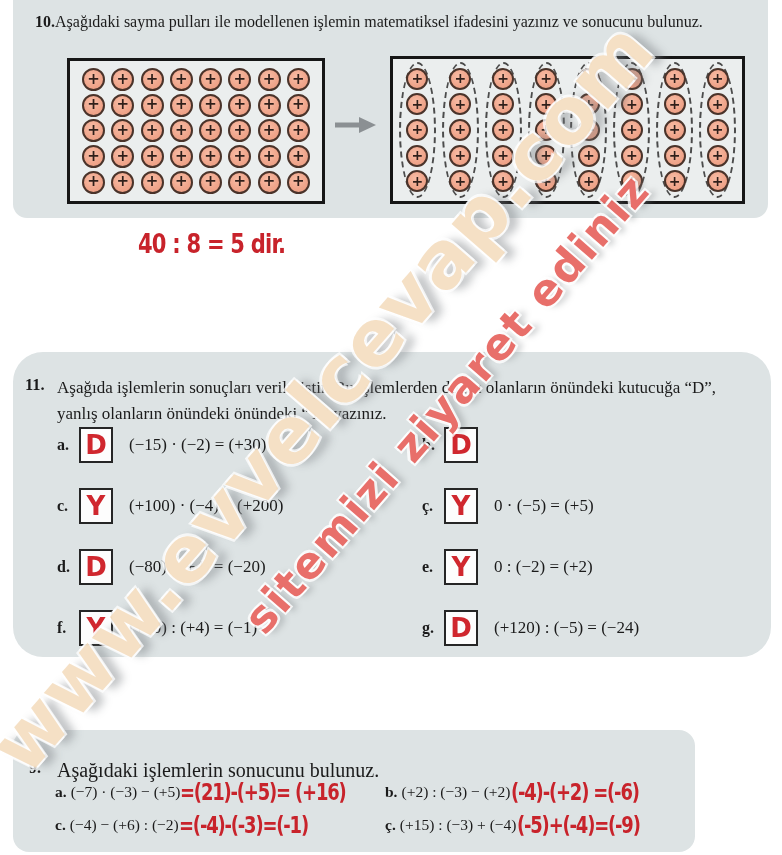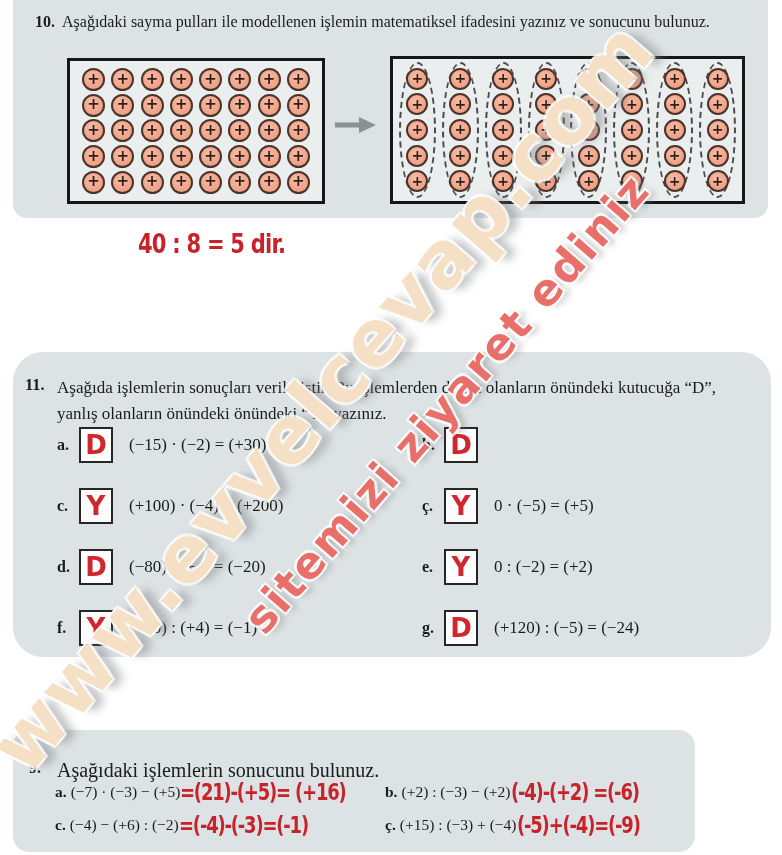--- a/index.html
+++ b/index.html
@@ -10,21 +10,21 @@
   .block { position:absolute; background:#dde3e4; }
   #q10-block { left:13px; top:0; width:755px; height:218px; border-radius:0 0 14px 14px; }
   #q11-block { left:13px; top:352px; width:758px; height:305px; border-radius:30px; }
   #q9-block  { left:13px; top:730px; width:682px; height:122px; border-radius:16px; }
 
   .qnum { font-weight:bold; }
   .qline { position:absolute; white-space:nowrap; }
 
   
   #q10-line { left:22px; top:13px; font-size:16px; }
-  #q10-line .qnum { margin-right:7px; }
+  #q10-line .qnum { }
 
   .chip-box {
     position:absolute; background:#ebeeee; border:3px solid #161616; box-sizing:border-box;
   }
   #left-box { left:54px; top:58px; width:258px; height:146px;
     display:grid; grid-template-columns:repeat(8,1fr); padding:6px 9px; box-sizing:border-box;
     align-items:center; justify-items:center; }
   #right-box { left:377px; top:56px; width:355px; height:148px;
     display:flex; justify-content:space-evenly; align-items:center; }
 

